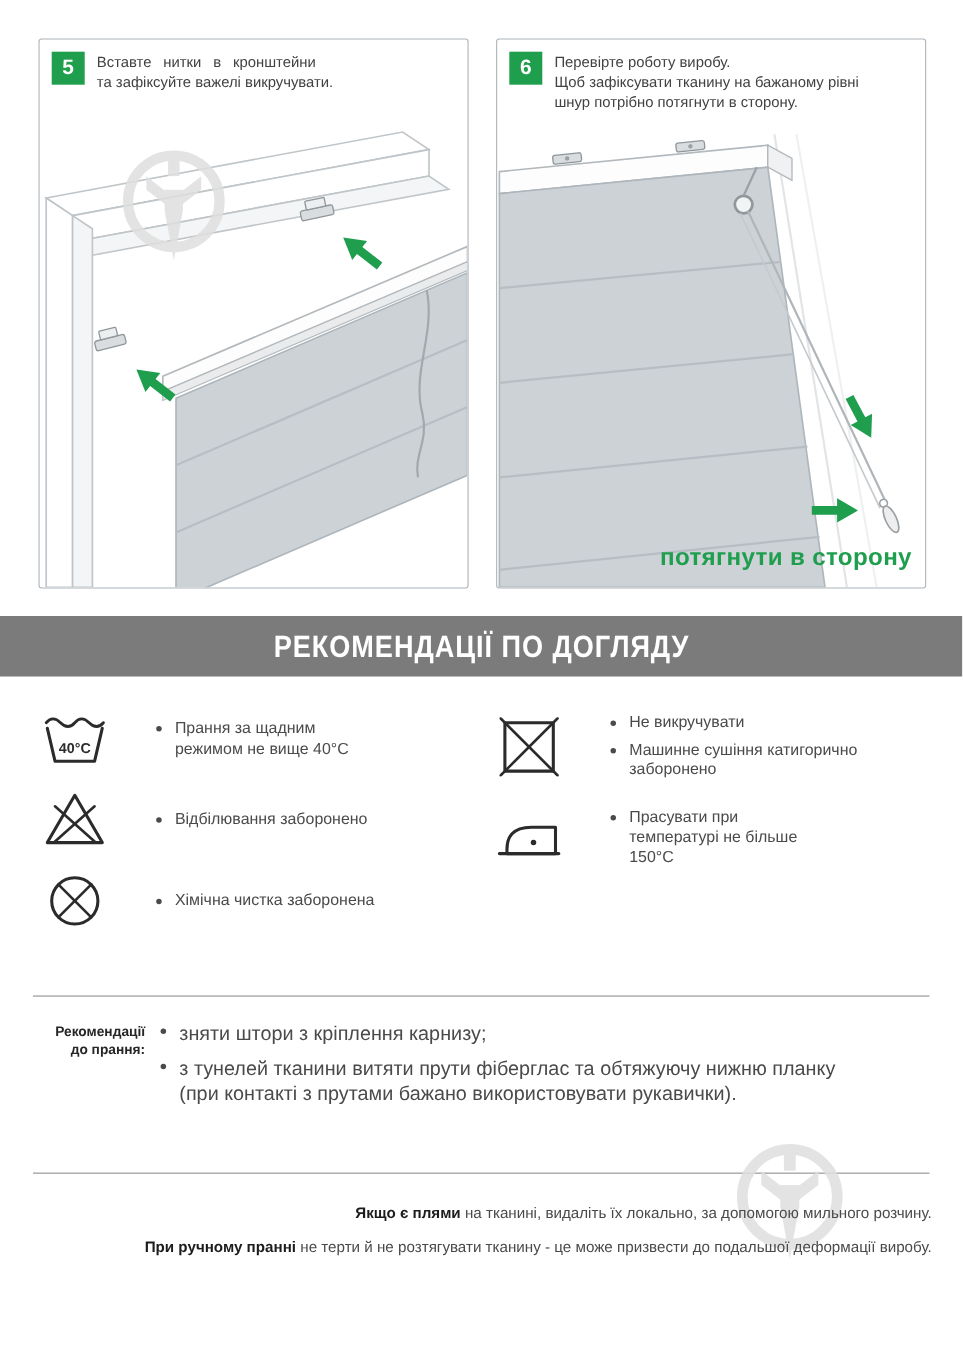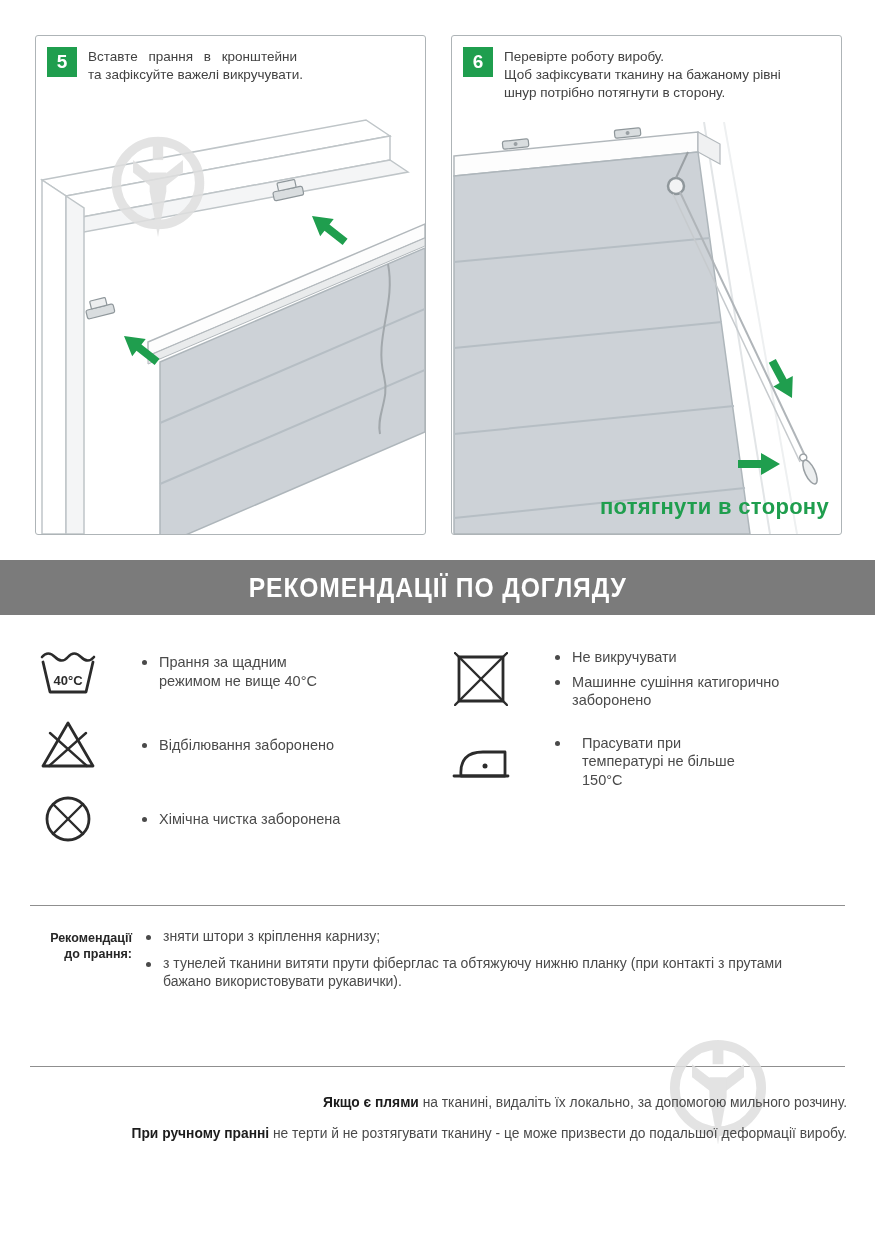--- a/index.html
+++ b/index.html
@@ -34,47 +34,47 @@
   
   .care { position:absolute; top:648px; left:38px; width:800px;
           display:grid; grid-template-columns:1fr 1fr; column-gap:26px; }
   .care-col { display:flex; flex-direction:column; }
   .care-row { display:flex; align-items:center; gap:44px; margin-bottom:24px; }
   .care-icon { flex:0 0 60px; display:flex; justify-content:center; align-items:center; }
   .care-text { display:flex; flex-direction:column; gap:6px; }
   .bullet { display:flex; font-size:14.5px; color:#4a4a4a; line-height:1.28; }
   .dot { flex:0 0 auto; width:5px; height:5px; border-radius:50%; background:#4a4a4a;
          margin:7px 12px 0 0; }
-  .w180 { max-width:180px; } .w230 { max-width:230px; } .w200 { max-width:200px;gap:10px; }
+  .w180 { max-width:180px; } .w230 { max-width:230px; } .w200 { max-width:200px; }
   .ci { stroke:#2b2b2b; fill:none; stroke-linejoin:round; stroke-linecap:round; }
   
   .divider { position:absolute; left:30px; right:30px; border-top:1px solid #8f8f8f; z-index:0; }
   .d1 { top:905px; } .d2 { top:1066px; }
   .washing { position:absolute; top:928px; left:30px; width:815px; display:flex; gap:14px; z-index:2; }
   .washing-label { flex:0 0 102px; text-align:right; font-weight:bold; font-size:12.5px;
                    line-height:1.3; color:#262626; padding-top:2px; white-space:pre-line; }
   .washing-items { display:flex; flex-direction:column; gap:9px; max-width:640px; }
-  .washing-items .bullet { font-size:14px; }
+  .washing-items .bullet { font-size:18px; }
   .notes { position:absolute; top:1094px; left:35px; width:812px; display:flex;
            flex-direction:column; gap:13px; font-size:13.8px; line-height:1.3;
            color:#4a4a4a; z-index:2;align-items:flex-end; }
   .notes p b { color:#1c1c1c; }
 </style>
 </head>
 <body>
 
 <div class="page">
 
   <div class="panels">
 
     <section class="panel">
       <div class="panel-head">
         <div class="step-badge">5</div>
         <div class="step-text">
-          <div class="line wide">Вставте прання в кронштейни</div>
+          <div class="line wide">Вставте нитки в кронштейни</div>
           <div class="line">та зафіксуйте важелі викручувати.</div>
         </div>
       </div>
 
       <svg class="panel-illustration" width="389" height="430" viewBox="0 0 389 430">
 
         <g stroke="#bfc5c8" stroke-width="1.5" fill="#ffffff">
           <polygon points="6,76 330,16 354,32 30,92"></polygon>
           <polygon points="30,92 354,32 354,56 30,116"></polygon>
           <polygon points="30,116 354,56 372,68 48,128" fill="#f4f5f6"></polygon>

